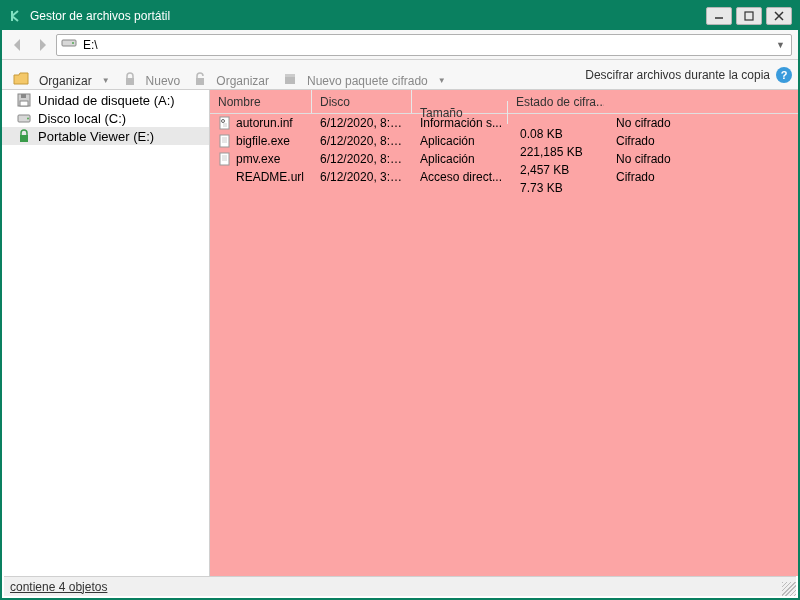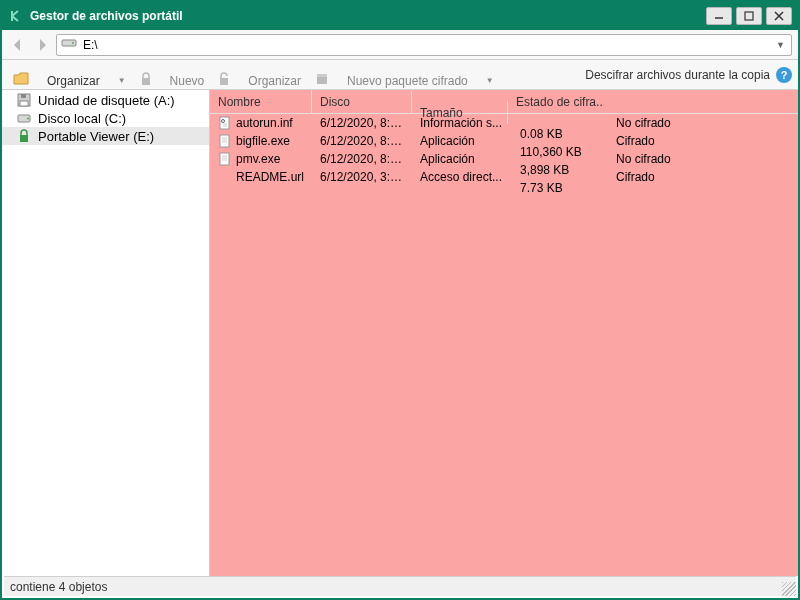--- a/index.html
+++ b/index.html
@@ -13,21 +13,20 @@
     border: 2px solid #0a8060;
     position: relative;
   }
   .titlebar {
     height: 28px;
     background: #0a8060;
     color: #fff;
     display: flex;
     align-items: center;
     padding: 0 6px;
-    font-weight: bold;
   }
   .titlebar .app-icon { width: 14px; height: 14px; margin-right: 8px; display:flex; align-items:center; justify-content:center;}
   .titlebar .title { font-size: 12px; flex: 1; }
   .winbtns { display: flex; gap: 4px; }
   .winbtn {
     width: 26px; height: 18px;
     background: #e8e8e8;
     border: 1px solid #b5b5b5;
     border-radius: 2px;
     display: flex; align-items: center; justify-content: center;
@@ -71,21 +70,21 @@
     display: flex;
     align-items: center;
     padding: 0 6px;
     gap: 4px;
   }
   .tbtn {
     height: 22px;
     display: flex;
     align-items: center;
     padding: 0 4px;
-    gap: 18px;
+    gap: 10px;
     color: #888;
     cursor: pointer;
     border: 1px solid transparent;
     border-radius: 2px;
     margin-top: 12px;
   }
   .tbtn.active { color: #333; }
   .tbtn .caret { font-size: 8px; color: #888; }
   .toolbar-right {
     margin-left: auto;
@@ -175,20 +174,21 @@
     position: absolute;
     bottom: 2px; left: 2px; right: 2px;
     height: 20px;
     background: #f0f0f0;
     border-top: 1px solid #d0d0d0;
     display: flex;
     align-items: center;
     padding: 0 6px;
     font-size: 12px;
     color: #333;
+    text-decoration: underline;
   }
   .grip {
     position: absolute;
     right: 2px; bottom: 2px;
     width: 14px; height: 14px;
     background: repeating-linear-gradient(135deg, #bbb 0 1px, transparent 1px 3px);
     cursor: nwse-resize;
   }
 </style>
 </head>
@@ -350,38 +350,38 @@
                 <rect x="2" y="1" width="9" height="12" fill="#fff" stroke="#999"></rect>
                 <line x1="4" y1="4" x2="9" y2="4" stroke="#ccc"></line>
                 <line x1="4" y1="6" x2="9" y2="6" stroke="#ccc"></line>
                 <line x1="4" y1="8" x2="9" y2="8" stroke="#ccc"></line>
               </svg>
             </span>
             <span>bigfile.exe</span>
           </div>
           <div class="cell col-date">6/12/2020, 8:5...</div>
           <div class="cell col-type">Aplicación</div>
-          <div class="cell col-size">110,360 KB</div>
+          <div class="cell col-size">221,185 KB</div>
           <div class="cell col-enc">Cifrado</div>
         </div>
         <div class="row">
           <div class="cell col-name">
             <span class="ficon">
               <svg width="14" height="14" viewBox="0 0 14 14">
                 <rect x="2" y="1" width="9" height="12" fill="#fff" stroke="#999"></rect>
                 <line x1="4" y1="4" x2="9" y2="4" stroke="#ccc"></line>
                 <line x1="4" y1="6" x2="9" y2="6" stroke="#ccc"></line>
                 <line x1="4" y1="8" x2="9" y2="8" stroke="#ccc"></line>
               </svg>
             </span>
             <span>pmv.exe</span>
           </div>
           <div class="cell col-date">6/12/2020, 8:5...</div>
           <div class="cell col-type">Aplicación</div>
-          <div class="cell col-size">3,898 KB</div>
+          <div class="cell col-size">2,457 KB</div>
           <div class="cell col-enc">No cifrado</div>
         </div>
         <div class="row">
           <div class="cell col-name">
             <span class="ficon">
               <svg width="14" height="14" viewBox="0 0 14 14"></svg>
             </span>
             <span>README.url</span>
           </div>
           <div class="cell col-date">6/12/2020, 3:0...</div>

